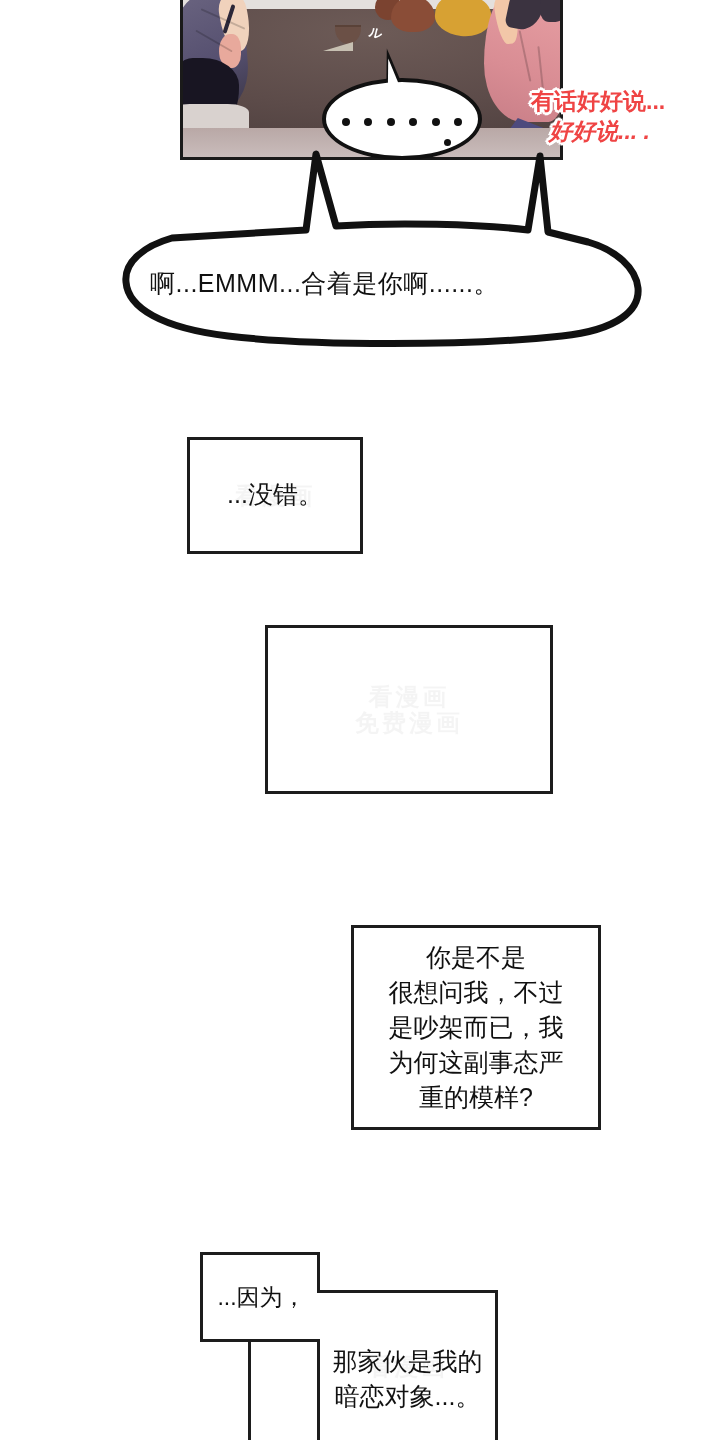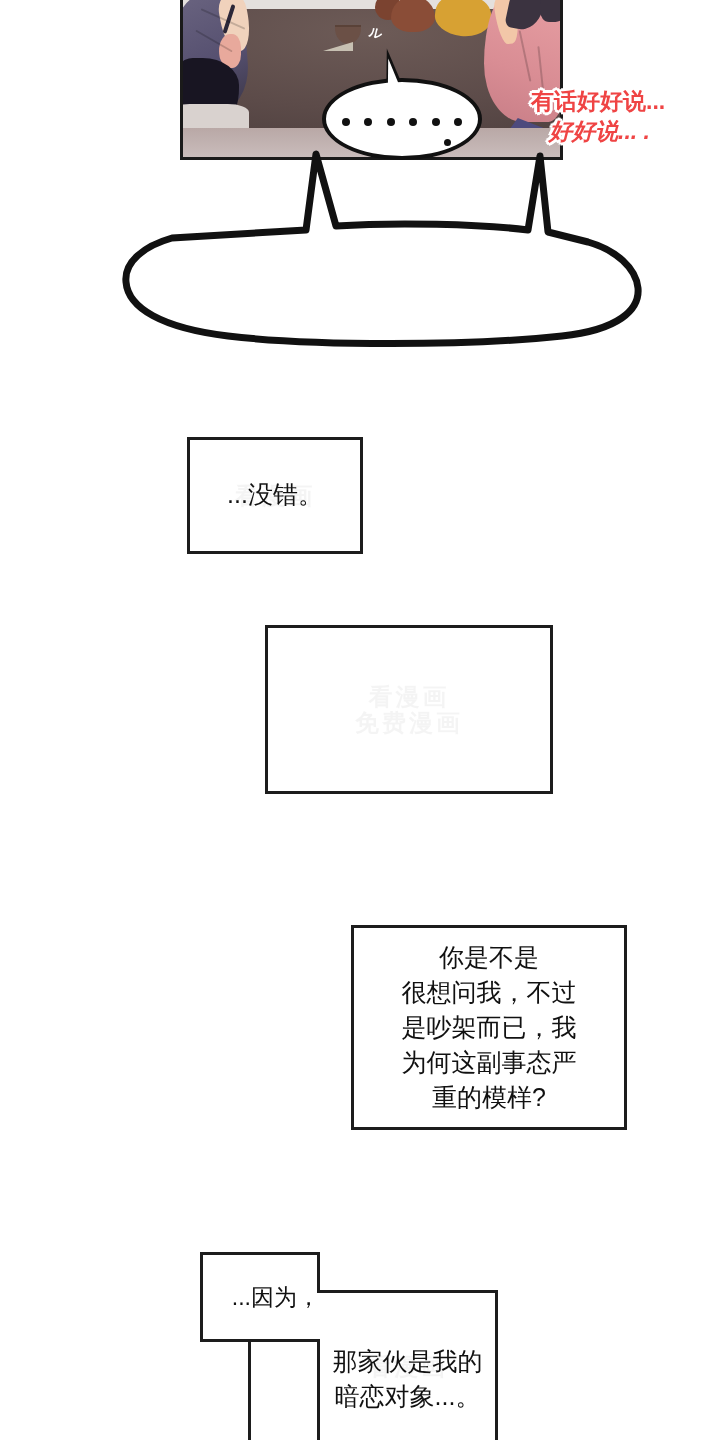--- a/index.html
+++ b/index.html
@@ -352,32 +352,32 @@
 
   #box2 {
     left: 265px; top: 625px;
     width: 288px; height: 169px;
     font-size: 25px;
     line-height: 35px;
   }
 
   #box3 {
     left: 351px; top: 925px;
-    width: 276px; height: 205px;
+    width: 250px; height: 205px;
     font-size: 25px;
     line-height: 35px;
   }
 
   
   #box4 {
     left: 200px; top: 1252px;
     width: 120px; height: 90px;
     font-size: 23px;
     line-height: 30px;
-    justify-content: flex-end;
+    justify-content: center;
     z-index: 3;
     border-right: none;
   }
   #box4-rt {
     position: absolute;
     left: 317px; top: 1252px;
     width: 3px; height: 41px;
     background: #1d1d1d;
     z-index: 3;
   }
@@ -473,20 +473,21 @@
                C 526,118 506,100 478,92
                L 438,82
                L 430,6
                L 418,80
                C 370,74 286,72 226,76
                L 206,4
                L 196,80
                Z" fill="#ffffff" stroke="#111111" stroke-width="7" stroke-linejoin="round"></path>
     </svg>
   </div>
+  <div class="big-balloon-text">啊...EMMM...合着是你啊......。</div>
 
   <div class="nbox" id="box1">
     <div class="watermark">看漫画</div>
     <div class="txt">...没错。</div>
   </div>
 
   <div class="nbox" id="box2">
     <div class="watermark">看漫画
 免费漫画</div>
   </div>

